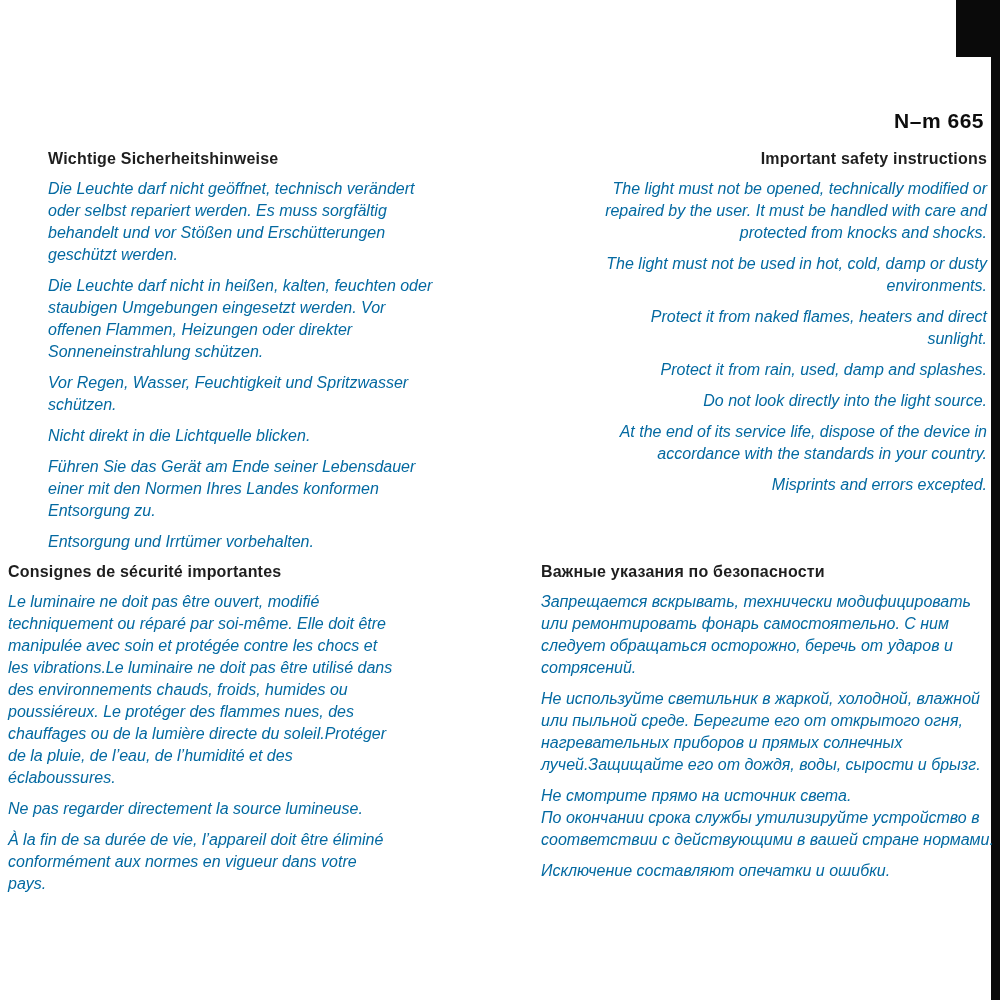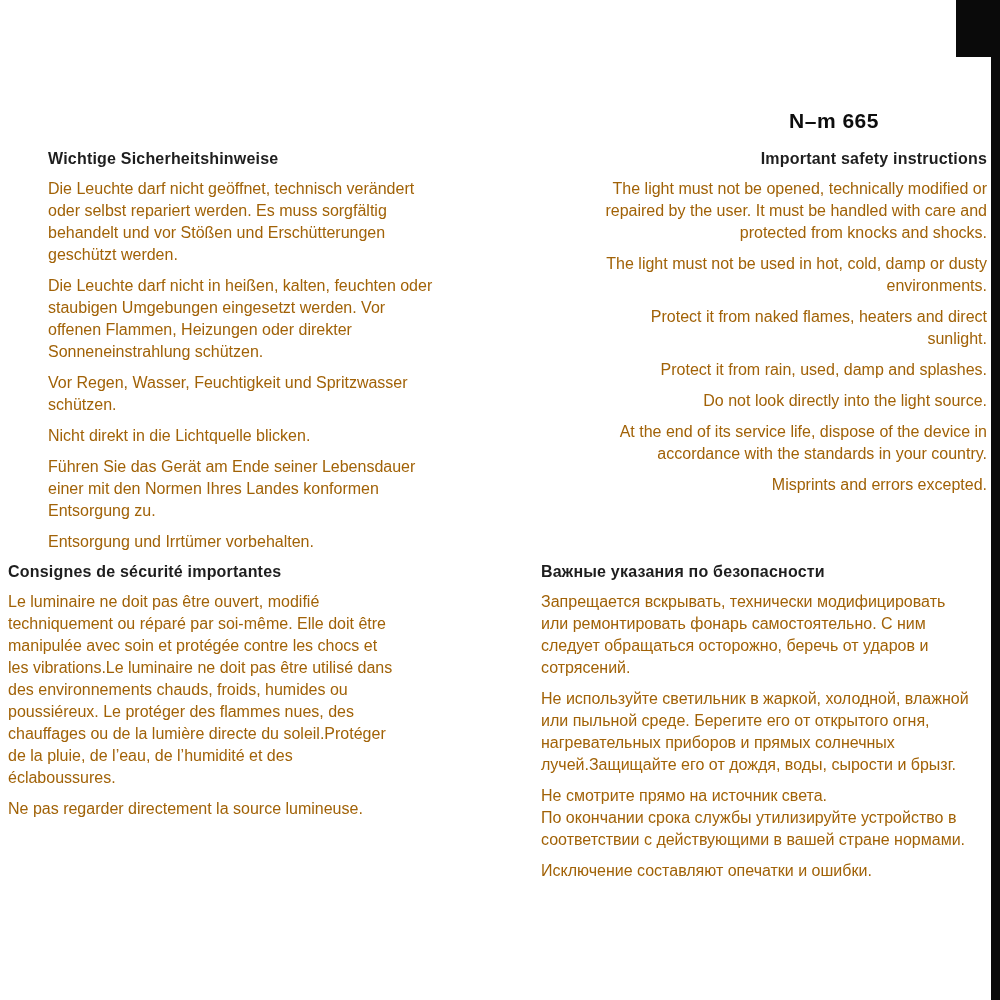--- a/index.html
+++ b/index.html
@@ -30,42 +30,43 @@
     right: 0;
     width: 44px;
     height: 57px;
     background: #0a0a0a;
   }
   .model-number {
     position: absolute;
     top: 109px;
     right: 16px;
     width: 300px;
-    text-align: center;
+    text-align: right;
     font-size: 21px;
     font-weight: 700;
     color: #0d0d0d;
     letter-spacing: 0.5px;
   }
   .block {
     position: absolute;
   }
   .block h2 {
     margin: 0 0 10px 0;
     font-size: 16px;
     font-weight: 700;
     color: #1e1e1e;
     letter-spacing: 0.2px;
   }
   .block p {
     margin: 0 0 9px 0;
     font-size: 16px;
     line-height: 22px;
-    color: #a16207;
+    color: #0369a1;
     white-space: pre-line;
+    font-style: italic;
   }
   .block-de { left: 8px;   top: 150px; width: 492px; margin-left: 40px; }
   .block-en { left: 515px; top: 150px; width: 472px; text-align: right; }
   .block-fr { left: 8px;   top: 563px; width: 492px; }
   .block-ru { left: 541px; top: 563px; width: 472px; }
 </style>
 </head>
 <body>
 
 <div class="page">
@@ -115,20 +116,23 @@
     <p>Le luminaire ne doit pas être ouvert, modifié
 techniquement ou réparé par soi-même. Elle doit être
 manipulée avec soin et protégée contre les chocs et
 les vibrations.Le luminaire ne doit pas être utilisé dans
 des environnements chauds, froids, humides ou
 poussiéreux. Le protéger des flammes nues, des
 chauffages ou de la lumière directe du soleil.Protéger
 de la pluie, de l’eau, de l’humidité et des
 éclaboussures.</p>
     <p>Ne pas regarder directement la source lumineuse.</p>
+    <p>À la fin de sa durée de vie, l’appareil doit être éliminé
+conformément aux normes en vigueur dans votre
+pays.</p>
   </section>
 
   <section class="block block-ru">
     <h2>Важные указания по безопасности</h2>
     <p>Запрещается вскрывать, технически модифицировать
 или ремонтировать фонарь самостоятельно. С ним
 следует обращаться осторожно, беречь от ударов и
 сотрясений.</p>
     <p>Не используйте светильник в жаркой, холодной, влажной
 или пыльной среде. Берегите его от открытого огня,

